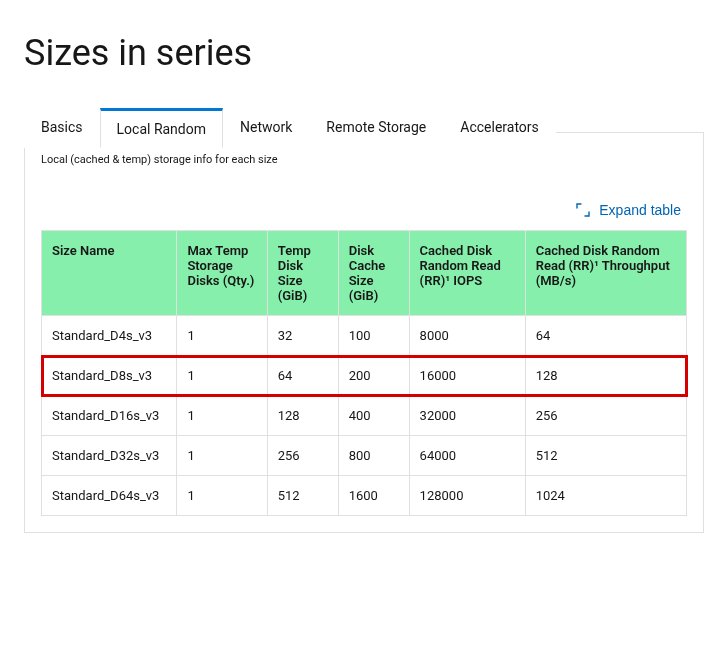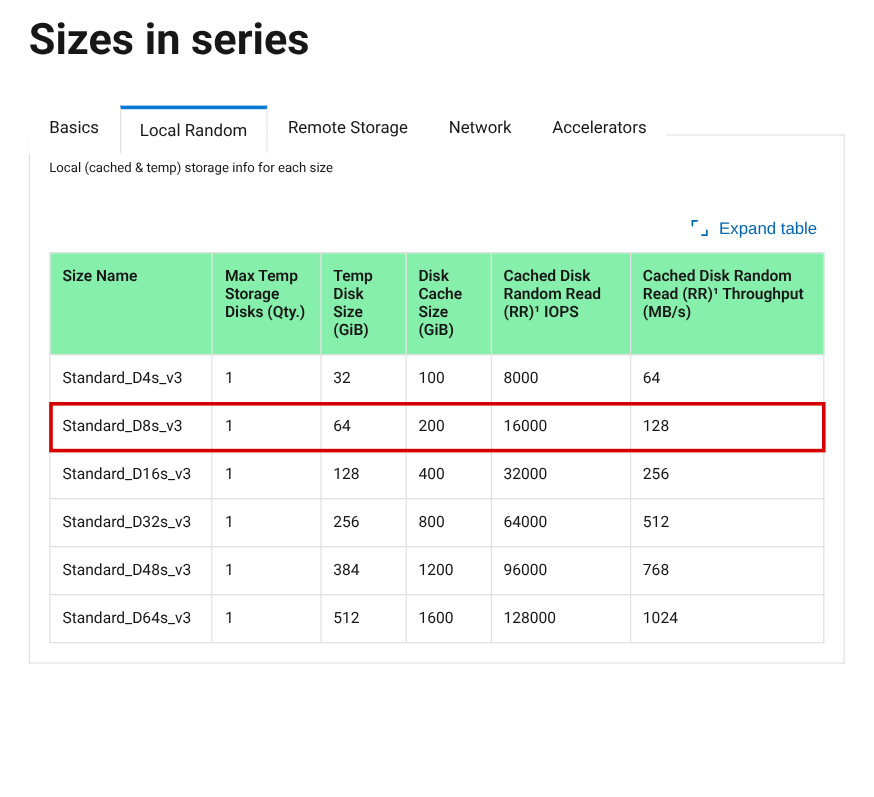--- a/index.html
+++ b/index.html
@@ -10,22 +10,22 @@
     body {
       font-family: "Segoe UI", -apple-system, BlinkMacSystemFont, Roboto, "Helvetica Neue", sans-serif;
       color: #171717;
       background: #fff;
       width: 728px;
       padding: 0 24px 24px 24px;
       font-size: 14px;
     }
     h1.page-title {
       font-size: 36px;
-      font-weight: 700;
-      margin: 12px 0 18px 0;
+      font-weight: 400;
+      margin: 32px 0 18px 0;
       color: #171717;
     }
     .tabs {
       display: flex;
       border-bottom: 1px solid #e0e0e0;
       gap: 0;
       margin-bottom: 0;
     }
     .tab {
       padding: 10px 16px;
@@ -112,22 +112,22 @@
     }
   </style>
 </head>
 <body>
 
 <h1 class="page-title">Sizes in series</h1>
 
 <div class="tabs" id="tabs-bar">
     <div class="tab">Basics</div>
     <div class="tab active">Local Random</div>
+    <div class="tab">Network</div>
     <div class="tab">Remote Storage</div>
-    <div class="tab">Network</div>
     <div class="tab">Accelerators</div>
   </div>
 
 <div class="tab-panel">
   <p class="panel-desc">Local (cached &amp; temp) storage info for each size</p>
 
   <div class="toolbar">
     <button class="expand-btn">
       <span class="icon">
         <svg viewBox="0 0 16 16" width="16" height="16" fill="none" stroke="#0065b3" stroke-width="1.4" stroke-linecap="round">
@@ -185,28 +185,20 @@
         </tr>
         <tr>
           <td>Standard_D32s_v3</td>
           <td>1</td>
           <td>256</td>
           <td>800</td>
           <td>64000</td>
           <td>512</td>
         </tr>
         <tr>
-          <td>Standard_D48s_v3</td>
-          <td>1</td>
-          <td>384</td>
-          <td>1200</td>
-          <td>96000</td>
-          <td>768</td>
-        </tr>
-        <tr>
           <td>Standard_D64s_v3</td>
           <td>1</td>
           <td>512</td>
           <td>1600</td>
           <td>128000</td>
           <td>1024</td>
         </tr>
       </tbody>
   </table>
 </div>

